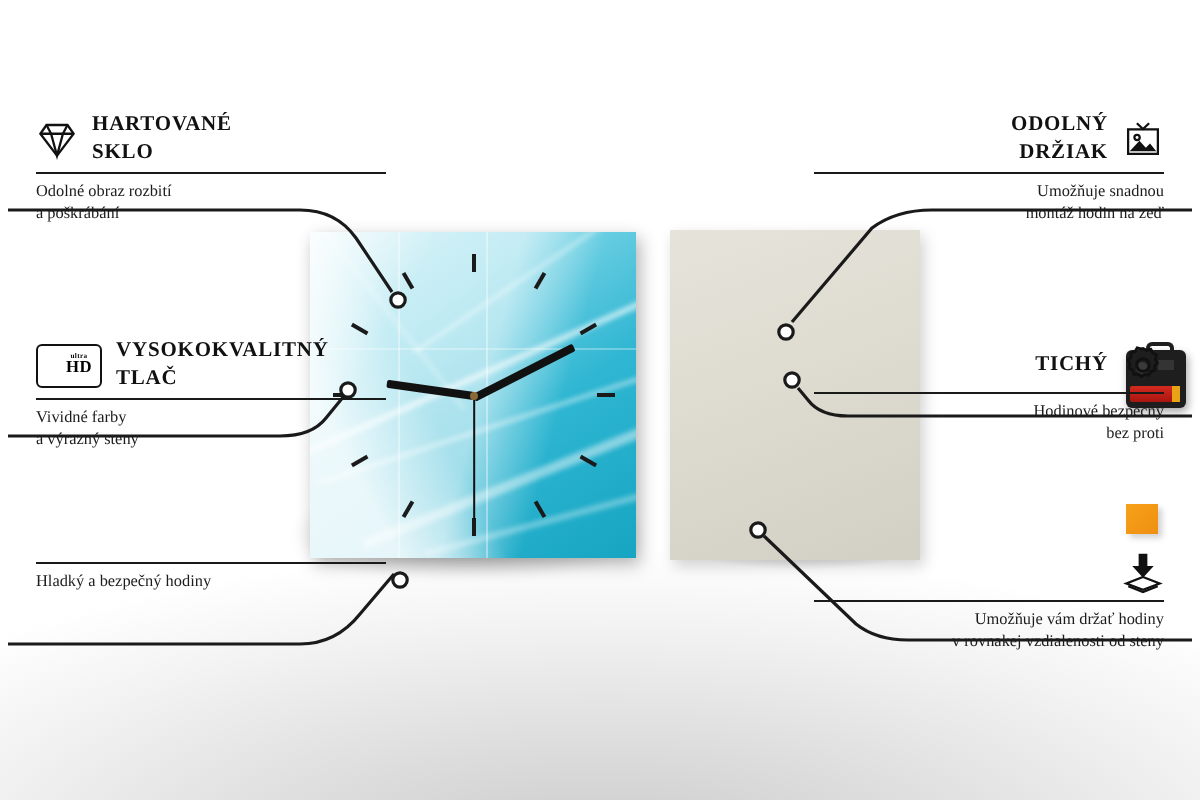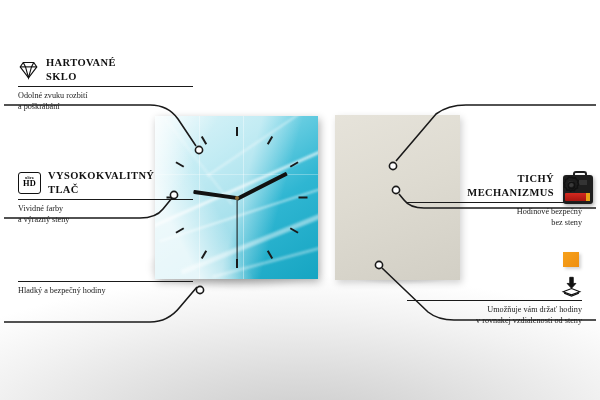--- a/index.html
+++ b/index.html
@@ -73,21 +73,21 @@
     font-size:10.5px;letter-spacing:.4px;font-weight:bold;color:#111;
     line-height:13.5px;text-transform:uppercase;
   }
   .rule{height:1px;background:#1a1a1a;margin:3px 0 4px;}
   .desc{font-size:8.2px;line-height:10.5px;color:#1c1c1c;}
   .ico{width:21px;height:21px;flex:0 0 21px;display:block;}
   .ico svg{display:block;width:21px;height:21px;}
 
   .hdbox{
     width:21px;height:20px;flex:0 0 21px;border:1.3px solid #111;border-radius:3px;
-    display:flex;flex-direction:column;align-items:center;justify-content:center;line-height:1;
+    display:flex;flex-direction:column;align-items:center;justify-content:center;line-height:1;padding-left:10px;
   }
   .hdbox .u{font-size:3.6px;font-weight:bold;letter-spacing:.2px;}
   .hdbox .h{font-size:8.4px;font-weight:bold;letter-spacing:.2px;}
 
   svg.leaders{position:absolute;left:0;top:0;width:600px;height:400px;pointer-events:none;}
 </style>
 </head>
 <body>
 
 <div id="stage">
@@ -168,21 +168,21 @@
         </g>
           </svg>
       </span>
       <div class="title">
         <div>HARTOVANÉ</div>
         <div>SKLO</div>
       </div>
     </div>
     <div class="rule"></div>
     <div class="desc">
-      <div>Odolné zvuku rozbití</div>
+      <div>Odolné obraz rozbití</div>
       <div>a poškrábání</div>
     </div>
   </div>
 
   <div class="callout left" style="left:18px;top:169px;">
     <div class="head">
       <span class="hdbox">
         <span class="u">ultra</span>
         <span class="h">HD</span>
       </span>
@@ -198,40 +198,62 @@
     </div>
   </div>
 
   <div class="callout left" style="left:18px;top:278px;">
     <div class="rule"></div>
     <div class="desc">
       <div>Hladký a bezpečný hodiny</div>
     </div>
   </div>
 
+  <div class="callout right" style="left:407px;top:56px;">
+    <div class="head">
+      <div class="title">
+        <div>ODOLNÝ</div>
+        <div>DRŽIAK</div>
+      </div>
+      <span class="ico">
+        <svg viewBox="0 0 24 24">
+            <g fill="none" stroke="#111" stroke-width="1.3">
+          <rect x="3.5" y="6.5" width="17" height="14"></rect>
+          <path d="M8.5 3 L12 6.3 L15.5 3"></path>
+          <circle cx="8.6" cy="11.2" r="1.5"></circle>
+          <path d="M4.4 19 L10 13 L13.6 17 L16 14.6 L19.6 19 Z" fill="#111" stroke="none"></path>
+        </g>
+          </svg>
+      </span>
+    </div>
+    <div class="rule"></div>
+    <div class="desc">
+      <div>Umožňuje snadnou</div>
+      <div>montáž hodin na zeď</div>
+    </div>
+  </div>
 
   <div class="callout right" style="left:407px;top:172px;">
     <div class="head">
       <div class="title">
         <div>TICHÝ</div>
-        <div>MECHANIZMUS</div>
       </div>
       <span class="ico">
         <svg viewBox="0 0 24 24">
             <g fill="none" stroke="#111" stroke-width="1.7">
           <path d="M12 2.6 l2.2 1.1 2.3-.6 1.1 2.1 2.1 1.1-.6 2.3 1.1 2.2-1.6 1.7.2 2.4-2.3.8-1.2 2.1-2.3-.4-2 1.3-1.8-1.5-2.4.1-.7-2.3-2.1-1.3.5-2.3-1-2.2 1.7-1.7-.1-2.4 2.3-.7 1.3-2.1 2.3.5z"></path>
           <circle cx="12" cy="12" r="3.6"></circle>
         </g>
           </svg>
       </span>
     </div>
     <div class="rule"></div>
     <div class="desc">
       <div>Hodinové bezpečný</div>
-      <div>bez steny</div>
+      <div>bez proti</div>
     </div>
   </div>
 
   <div class="callout right" style="left:407px;top:276px;width:175px;">
     <div class="head">
       <span class="ico">
         <svg viewBox="0 0 24 24">
             <g fill="#111" stroke="#111" stroke-width="1">
           <path d="M10 1.5 h4 v7 h3 L12 14 L7 8.5 h3 z"></path>
           <path d="M12 14.3 L21.5 18 L12 21.6 L2.5 18 Z" fill="none" stroke-width="1.3"></path>

